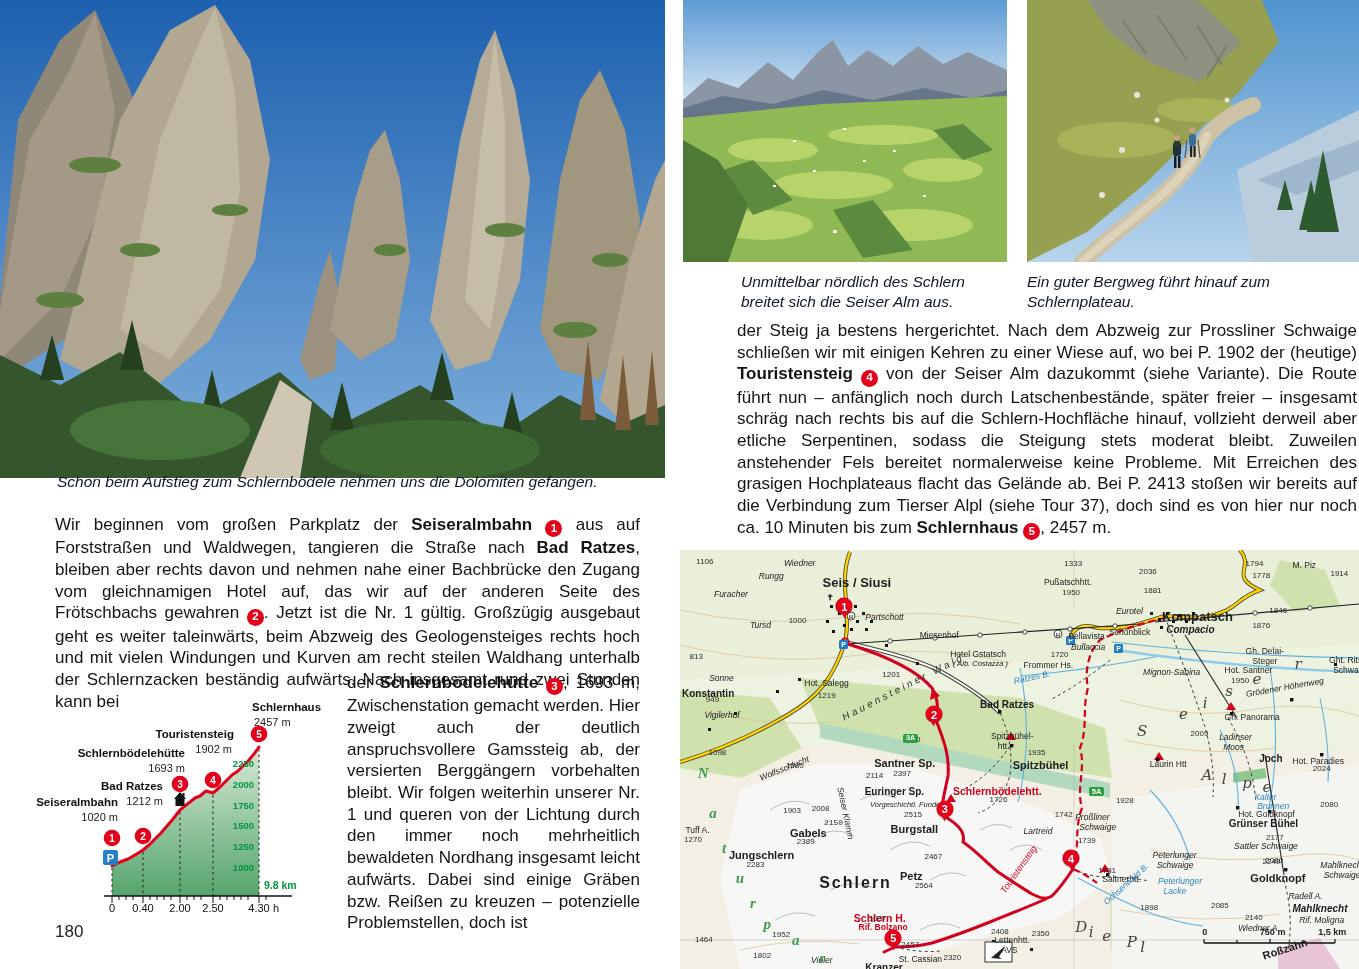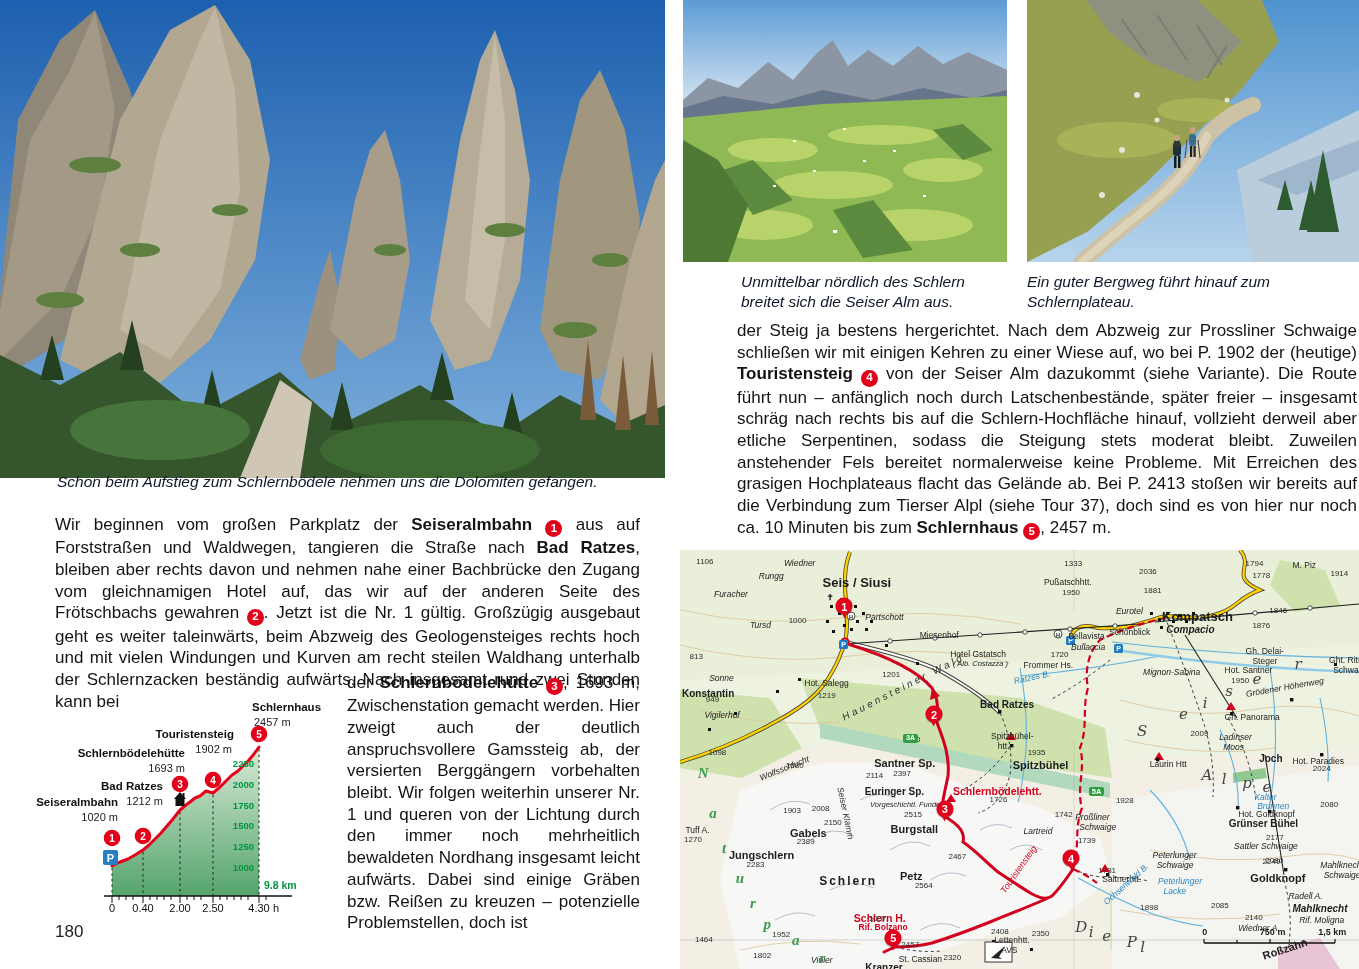--- a/index.html
+++ b/index.html
@@ -27,21 +27,21 @@
   .mnum{font-size:10px;font-weight:700;fill:#fff;text-anchor:middle;}
   
   #map{position:absolute;left:680px;top:550px;width:679px;height:419px;background:#f3efe4;overflow:hidden;}
   #map svg{position:absolute;left:0;top:0;}
   #map-labels{position:absolute;left:0;top:0;width:100%;height:100%;}
   .lb{position:absolute;font-size:8.5px;line-height:1;color:#1c1c1c;white-space:nowrap;
       transform-origin:left center;font-family:"Liberation Sans",sans-serif;}
   .it{font-style:italic;}
   .town{font-size:13px;font-weight:700;}
   .town2{font-size:11px;font-weight:700;}
-  .big{font-size:12px;font-weight:700;letter-spacing:2px;}
+  .big{font-size:16px;font-weight:700;letter-spacing:2px;}
   .sm{font-size:10px;font-weight:700;}
   .sm2{font-size:8.5px;}
   .sm3{font-size:7.5px;font-style:italic;}
   .num{font-size:8px;color:#2b2b2b;}
   .wat{color:#2f86c0;font-style:italic;font-size:8.5px;}
   .red{color:#d2001e;font-weight:700;font-size:10.5px;}
   .redsm{color:#d2001e;font-weight:700;font-size:8.5px;}
   .redit{color:#d2001e;font-size:9px;font-style:italic;}
   .grn{color:#3d9b4f;font-size:15px;font-weight:700;font-style:italic;font-family:"Liberation Serif",serif;}
   .serifbig{font-family:"DejaVu Serif",serif;font-style:italic;font-size:15px;color:#44423e;}
@@ -626,29 +626,29 @@
       <span class="lb num" style="position: absolute; left: 56.6%; top: 2.3%;">1333</span>
       <span class="lb num" style="position: absolute; left: 1.4%; top: 24.6%;">813</span>
       <span class="lb num" style="position: absolute; left: 3.8%; top: 34.8%;">949</span>
       <span class="lb num" style="position: absolute; left: 4.2%; top: 47.6%;">1098</span>
       <span class="lb num" style="position: absolute; left: 20.3%; top: 33.8%;">1219</span>
       <span class="lb num" style="position: absolute; left: 29.8%; top: 28.8%;">1201</span>
       <span class="lb num" style="position: absolute; left: 32.8%; top: 44.4%;">1820</span>
       <span class="lb num" style="position: absolute; left: 15.6%; top: 50.6%;">1580</span>
       <span class="lb num" style="position: absolute; left: 15.2%; top: 61.3%;">1903</span>
       <span class="lb num" style="position: absolute; left: 19.4%; top: 60.8%;">2008</span>
-      <span class="lb num" style="position: absolute; left: 21.2%; top: 64.3%;">2150</span>
+      <span class="lb num" style="position: absolute; left: 21.2%; top: 64.3%; font-family: Liberation Mono, monospace;">2150</span>
       <span class="lb num" style="position: absolute; left: 17.2%; top: 68.8%;">2389</span>
       <span class="lb num" style="position: absolute; left: 9.8%; top: 74.3%;">2283</span>
       <span class="lb num" style="position: absolute; left: 0.6%; top: 68.3%;">1270</span>
       <span class="lb num" style="position: absolute; left: 27.4%; top: 53%;">2114</span>
       <span class="lb num" style="position: absolute; left: 31.4%; top: 52.4%;">2397</span>
       <span class="lb num" style="position: absolute; left: 33%; top: 62.2%;">2515</span>
       <span class="lb num" style="position: absolute; left: 45.6%; top: 58.6%;">1726</span>
-      <span class="lb num" style="position: absolute; left: 36%; top: 72.4%; margin-left: 24px;">2467</span>
+      <span class="lb num" style="position: absolute; left: 36%; top: 72.4%;">2467</span>
       <span class="lb num" style="position: absolute; left: 32.6%; top: 93.2%;">2457</span>
       <span class="lb num" style="position: absolute; left: 27.8%; top: 87%;">1037</span>
       <span class="lb num" style="position: absolute; left: 13.6%; top: 91%;">1952</span>
       <span class="lb num" style="position: absolute; left: 2.2%; top: 92.2%;">1464</span>
       <span class="lb num" style="position: absolute; left: 10.8%; top: 96%;">1802</span>
       <span class="lb num" style="position: absolute; left: 38.8%; top: 96.4%;">2320</span>
       <span class="lb num" style="position: absolute; left: 45.8%; top: 90.2%;">2408</span>
       <span class="lb num" style="position: absolute; left: 58.6%; top: 68.6%;">1739</span>
       <span class="lb num" style="position: absolute; left: 61.6%; top: 75.6%;">1731</span>
       <span class="lb num" style="position: absolute; left: 64.2%; top: 59%;">1928</span>

